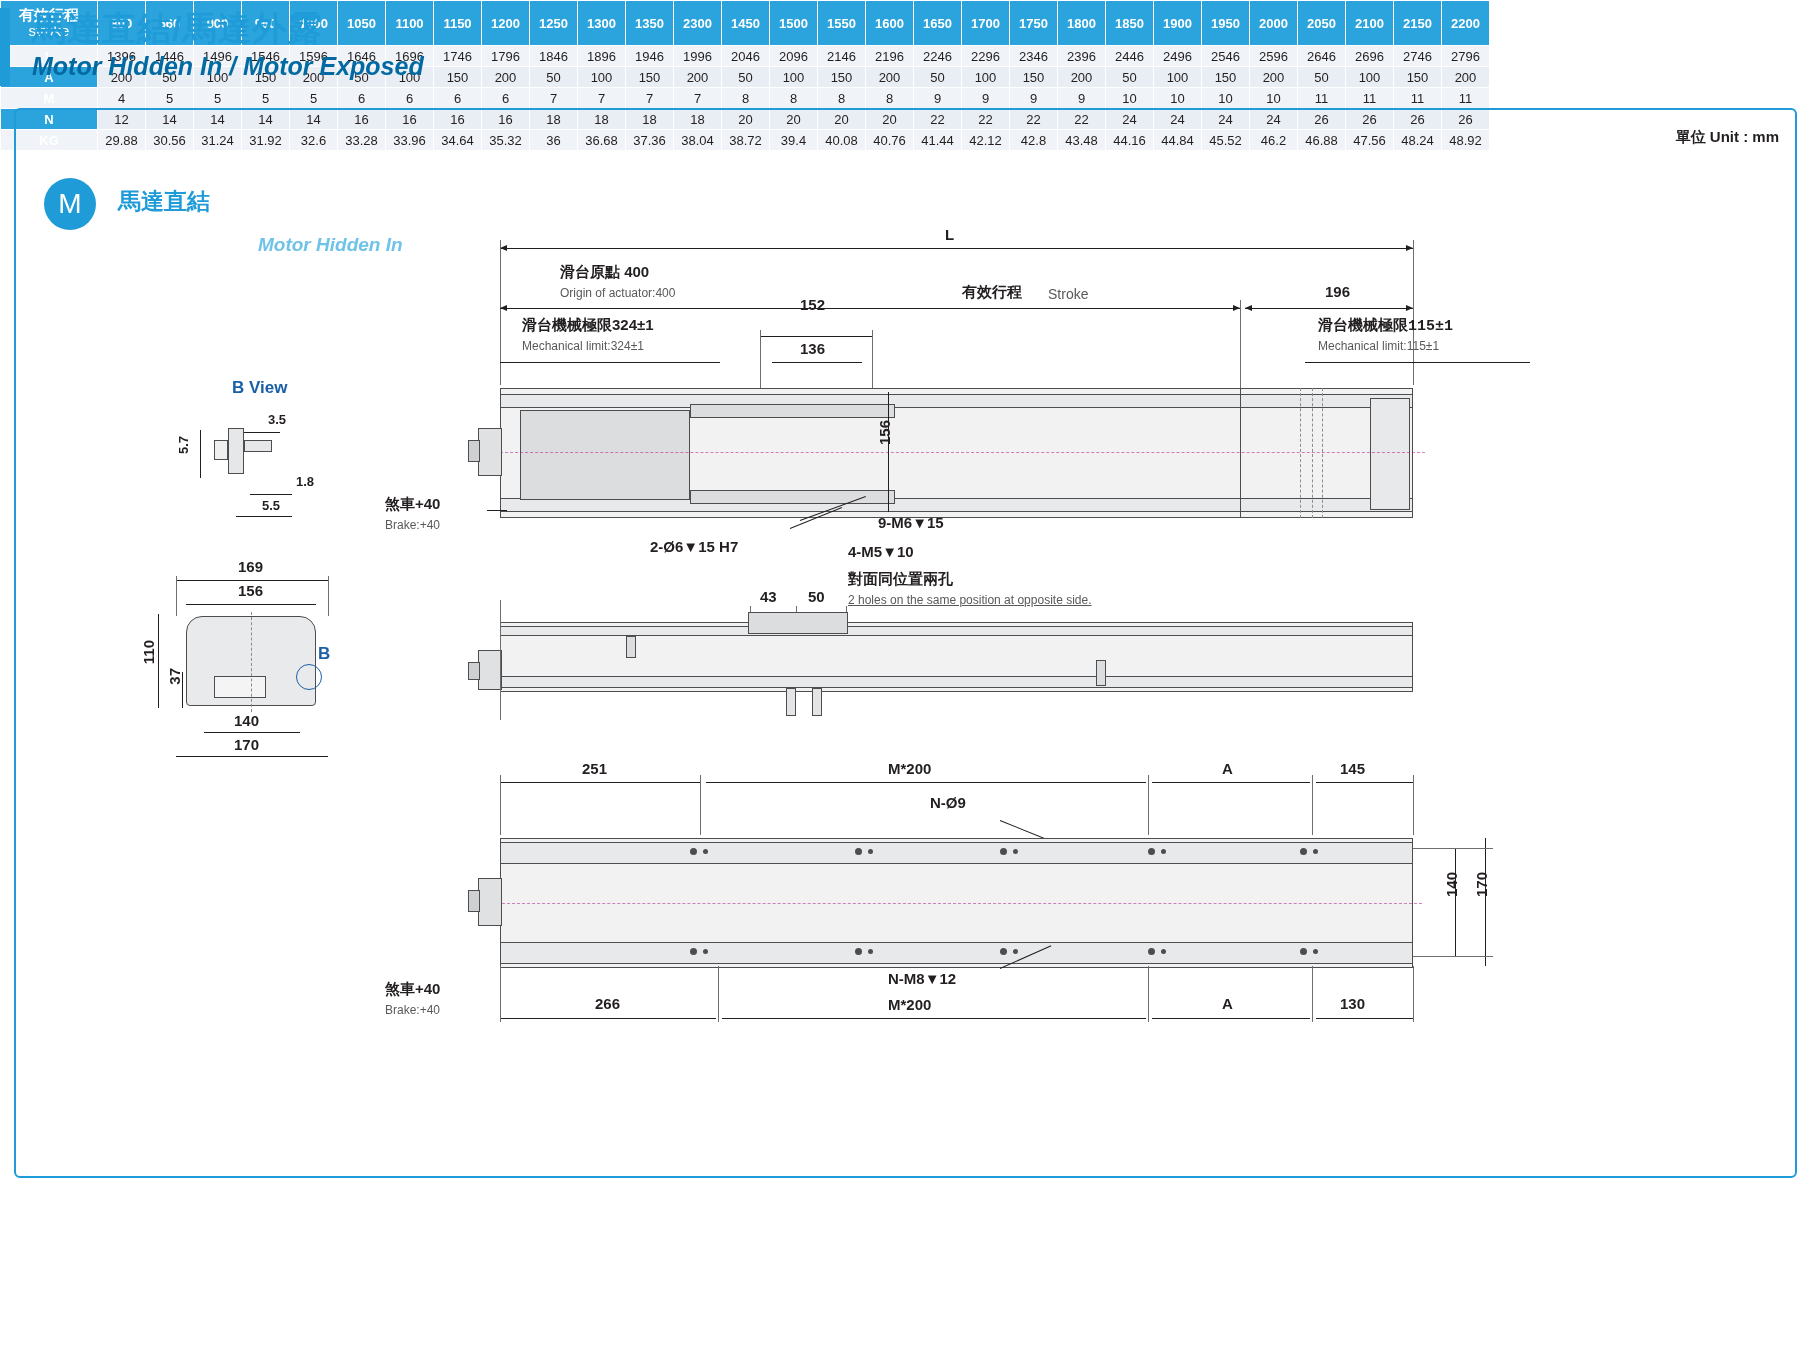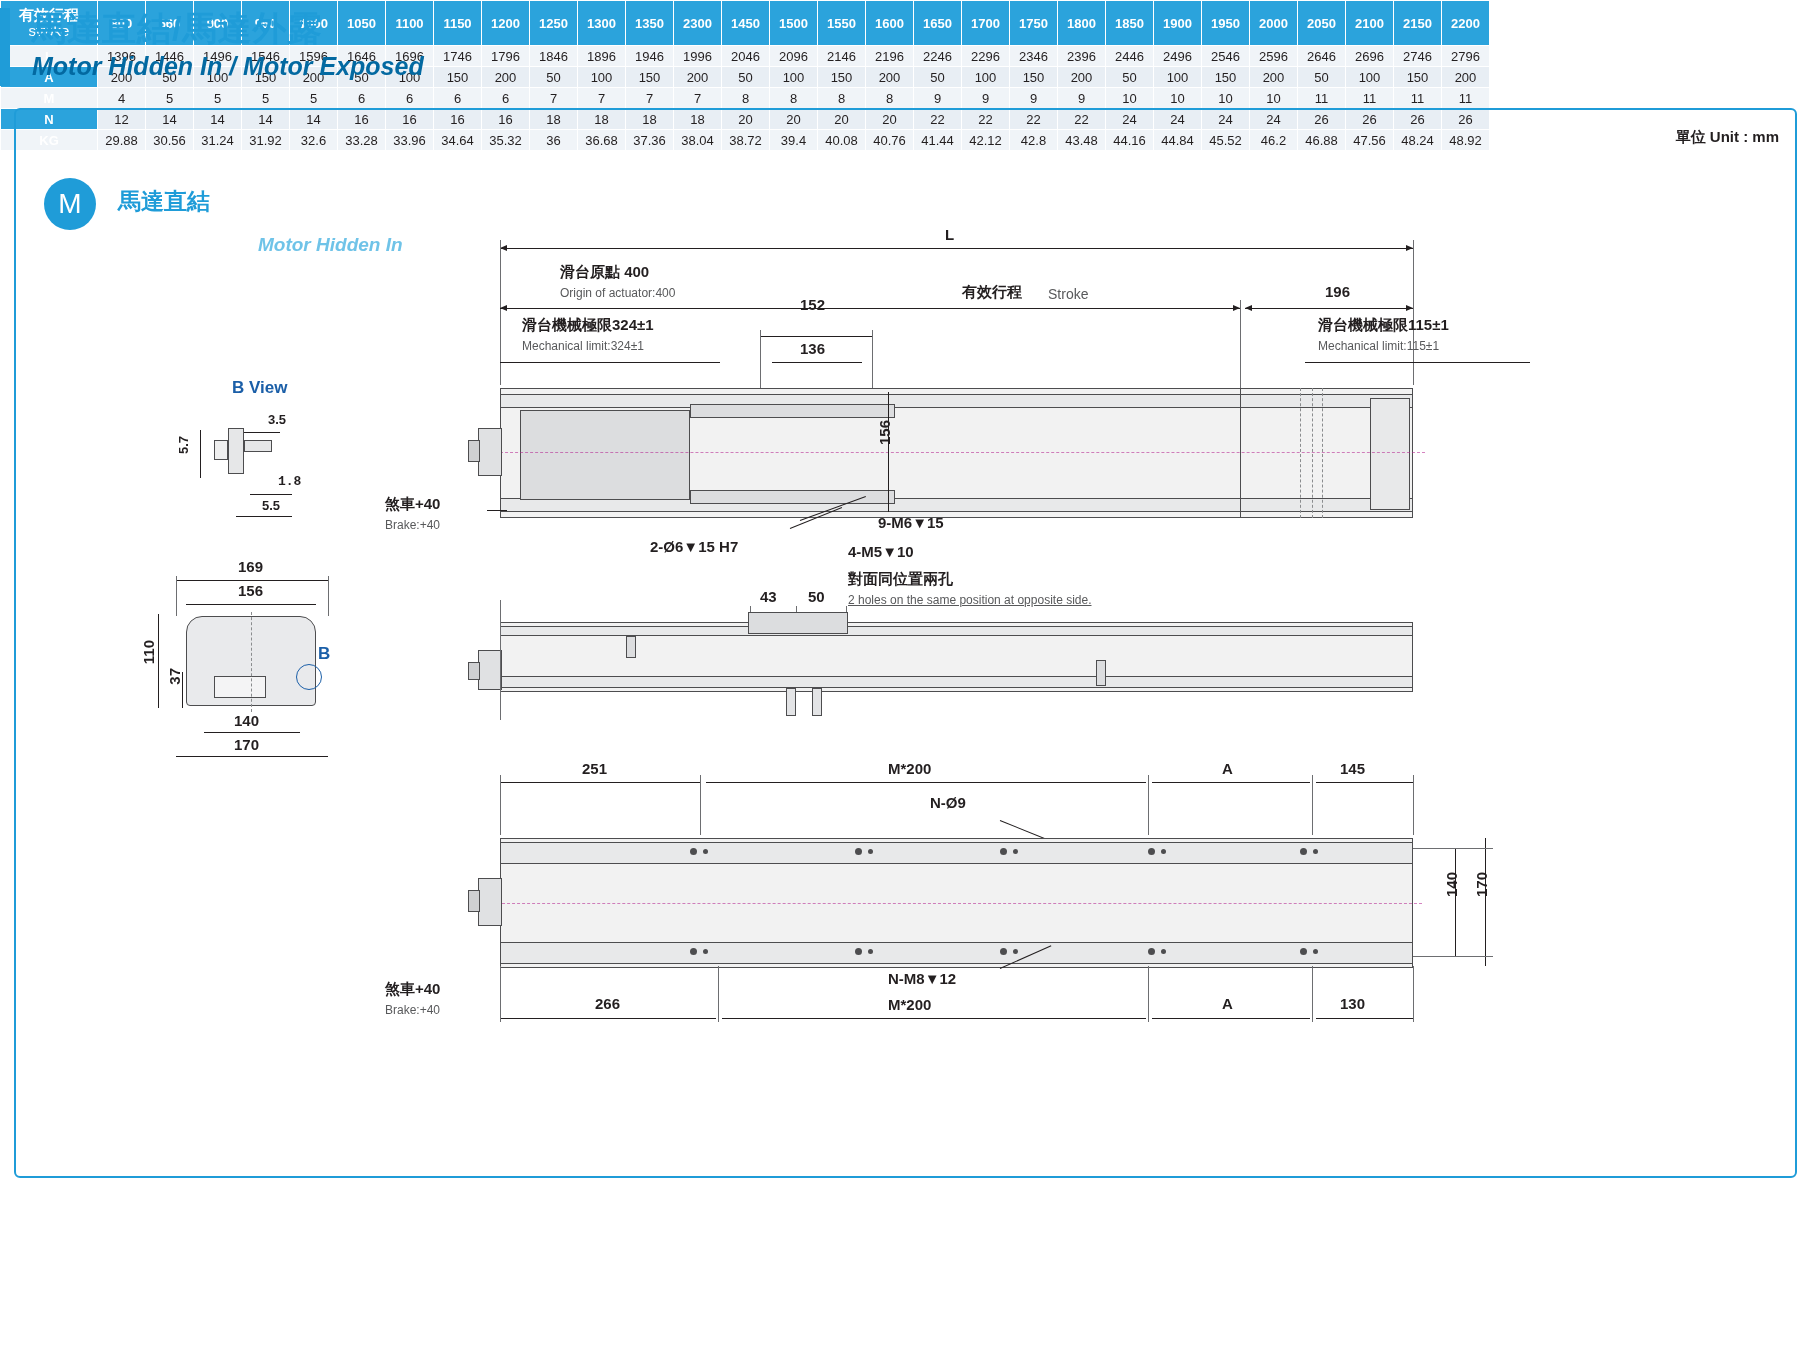--- a/index.html
+++ b/index.html
@@ -85,21 +85,21 @@
 <div class="ln hl abs" style="left:500px;top:308px;width:740px;"></div>
 <div class="ln hl abs" style="left:1245px;top:308px;width:168px;"></div>
 <div class="arrowl abs" style="left:500px;top:305px;"></div>
 <div class="arrowr abs" style="left:1233px;top:305px;"></div>
 <div class="arrowl abs" style="left:1245px;top:305px;"></div>
 <div class="arrowr abs" style="left:1406px;top:305px;"></div>
 <div class="ln vl abs thin" style="left:1240px;top:300px;height:90px;"></div>
 
 <div class="abs cn" style="left:522px;top:316px;">滑台機械極限324±1</div>
 <div class="abs sub" style="left:522px;top:339px;">Mechanical limit:324±1</div>
-<div class="abs cn" style="left:1318px;top:316px;">滑台機械極限115±1</div>
+<div class="abs cn" style="left:1318px;top:316px;font-family:Liberation Mono, monospace;">滑台機械極限115±1</div>
 <div class="abs sub" style="left:1318px;top:339px;">Mechanical limit:115±1</div>
 <div class="ln hl abs" style="left:500px;top:362px;width:220px;"></div>
 <div class="ln hl abs" style="left:1305px;top:362px;width:225px;"></div>
 
 <div class="abs dim" style="left:800px;top:296px;">152</div>
 <div class="abs dim" style="left:800px;top:340px;">136</div>
 <div class="ln hl abs" style="left:760px;top:336px;width:112px;"></div>
 <div class="ln hl abs" style="left:772px;top:362px;width:90px;"></div>
 <div class="ln vl abs thin" style="left:760px;top:330px;height:60px;"></div>
 <div class="ln vl abs thin" style="left:872px;top:330px;height:60px;"></div>
@@ -133,21 +133,21 @@
 <div class="abs sub" style="left:848px;top:593px;text-decoration:underline;">2 holes on the same position at opposite side.</div>
 <div class="ln abs" style="left:790px;top:528px;width:56px;height:1px;transform:rotate(-22deg);transform-origin:left center;"></div>
 <div class="ln abs" style="left:800px;top:520px;width:70px;height:1px;transform:rotate(-20deg);transform-origin:left center;"></div>
 
 <div class="abs blue-lbl" style="left:232px;top:378px;">B View</div>
 <div class="box abs" style="left:228px;top:428px;width:16px;height:46px;background:#e6e7e8;"></div>
 <div class="box abs" style="left:244px;top:440px;width:28px;height:12px;background:#e6e7e8;"></div>
 <div class="box abs" style="left:214px;top:440px;width:14px;height:20px;background:#efefef;"></div>
 <div class="abs dim-sm" style="left:268px;top:412px;">3.5</div>
 <div class="abs dim-sm vert" style="left:176px;top:436px;">5.7</div>
-<div class="abs dim-sm" style="left:278px;top:474px;font-family:Liberation Mono, monospace;">1.8</div>
+<div class="abs dim-sm" style="left:296px;top:474px;">1.8</div>
 <div class="abs dim-sm" style="left:262px;top:498px;">5.5</div>
 <div class="ln hl abs" style="left:244px;top:432px;width:36px;"></div>
 <div class="ln hl abs" style="left:250px;top:494px;width:42px;"></div>
 <div class="ln hl abs" style="left:236px;top:516px;width:56px;"></div>
 <div class="ln vl abs" style="left:200px;top:430px;height:48px;"></div>
 
 <div class="abs dim" style="left:238px;top:558px;">169</div>
 <div class="abs dim" style="left:238px;top:582px;">156</div>
 <div class="ln hl abs" style="left:176px;top:580px;width:152px;"></div>
 <div class="ln hl abs" style="left:186px;top:604px;width:130px;"></div>

